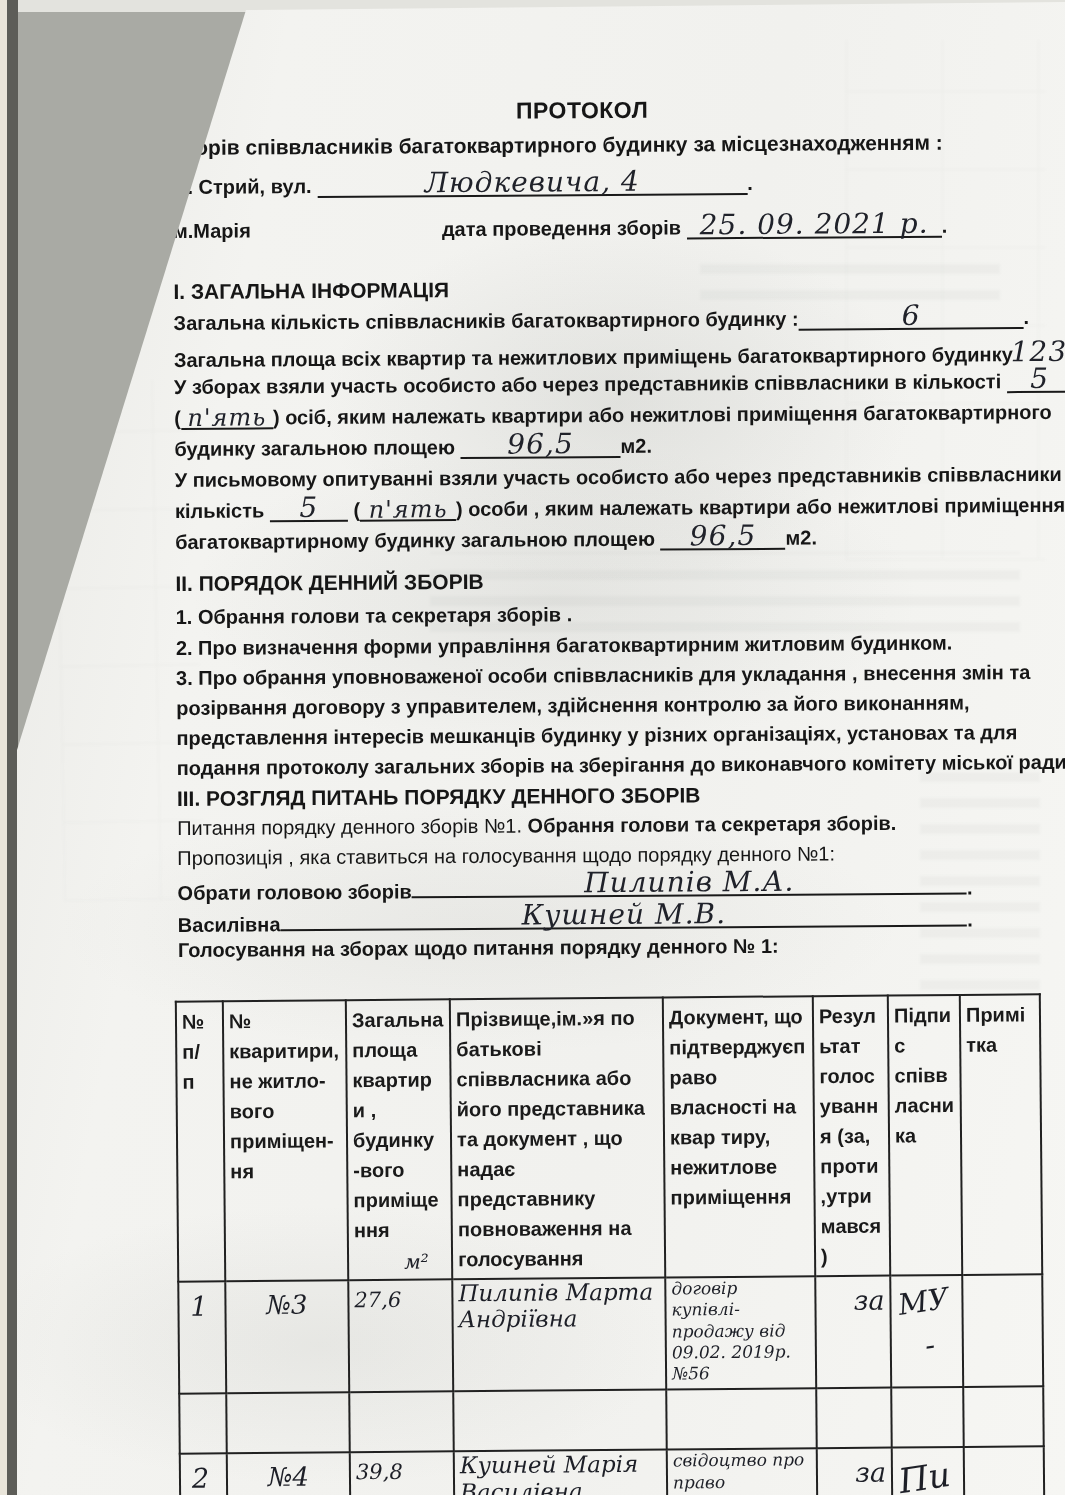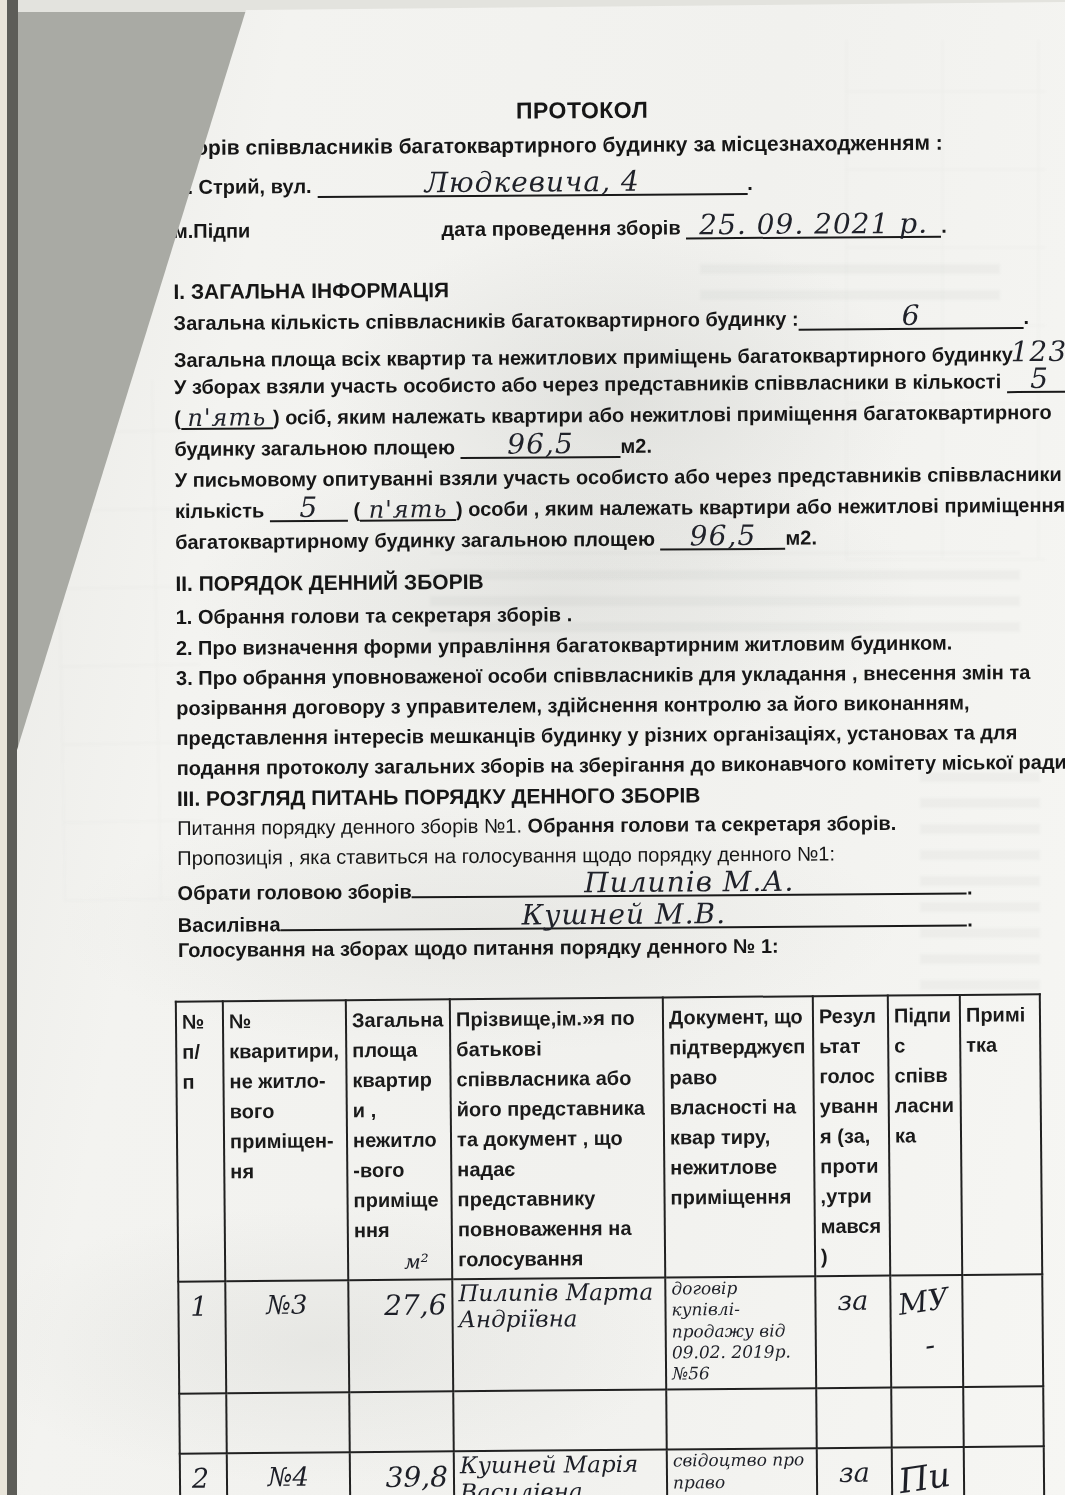--- a/index.html
+++ b/index.html
@@ -69,24 +69,24 @@
     overflow:visible;word-wrap:break-word;
   }
   tr.hdr td{height:232px;}
   tr.r1 td{height:50px;}
   tr.rempty td{height:50px;}
   tr.r2 td{height:44px;}
   .cell-hw{font-family:"DejaVu Serif",serif;font-style:italic;font-weight:normal;color:#1d1f27;}
   .unit-hw{position:absolute;bottom:2px;left:54%;font-size:20px;}
   .num-hw{font-size:27px;padding-left:6px;}
   .apt-hw{font-size:26px;text-align:center;display:block;}
-  .area-hw{font-size:28px;text-align:right;display:block;}
+  .area-hw{font-size:21px;text-align:left;display:block;}
   .name-hw{font-size:23px;line-height:1.15;display:block;margin-top:-4px;white-space:normal;}
   .doc-hw{font-size:17px;line-height:1.25;display:block;margin-top:-4px;white-space:normal;}
-  .vote-hw{font-size:27px;display:block;text-align:center;}
+  .vote-hw{font-size:27px;display:block;text-align:right;}
   .sig-hw{font-size:29px;display:block;text-align:center;transform:rotate(-8deg);}
   .rel{position:relative;}
 </style>
 </head>
 <body>
 
 <div class="strip-top"></div>
 <div class="strip-left-light"></div>
 <div class="strip-left-dark"></div>
 
@@ -103,21 +103,21 @@
     <div class="line title" style="top:2px;">ПРОТОКОЛ</div>
 
     <div class="line" style="top:38px;font-size:21px;">зборів співвласників багатоквартирного будинку за місцезнаходженням :</div>
 
     <div class="line" style="top:78px;">
       <span>м. Стрий, вул.</span>
       <span class="blank" style="width:430px;"><span class="hw hw-lg">Людкевича, 4</span></span><span>.</span>
     </div>
 
     <div class="line" style="top:122px;width:100%;">
-      <span>м.Підпи</span>
+      <span>м.Марія</span>
       <span class="spacer" style="width:180px;"></span>
       <span>дата проведення зборів</span>
       <span class="blank" style="width:255px;"><span class="hw hw-lg">25. 09. 2021 р.</span></span><span>.</span>
     </div>
 
     <div class="line" style="top:182px;font-size:21px;">І. ЗАГАЛЬНА ІНФОРМАЦІЯ</div>
 
     <div class="line" style="top:214px;">
       <span>Загальна кількість співвласників багатоквартирного будинку :</span><span class="blank" style="width:225px;"><span class="hw hw-lg">6</span></span><span>.</span>
     </div>
@@ -197,21 +197,21 @@
         <col style="width:150px">
           <col style="width:75px">
           <col style="width:72px">
           <col style="width:80px">
       </colgroup>
       <tbody>
           <tr class="hdr">
         <td>№ п/ п</td>
         <td>№ кваритири, не житло- вого приміщен- ня</td>
         <td class="rel">
-          <span>Загальна площа квартир и , нежитло -вого приміще ння</span>
+          <span>Загальна площа квартир и , будинку -вого приміще ння</span>
           <span class="cell-hw unit-hw">м²</span>
         </td>
         <td>Прізвище,ім.»я по батькові співвласника або його представника та документ , що надає представнику повноваження на голосування</td>
         <td>Документ, що підтверджуєп раво власності  на квар тиру, нежитлове приміщення</td>
         <td>Резул ьтат голос уванн я (за, проти ,утри мався )</td>
         <td>Підпи с співв ласни ка</td>
         <td>Примі тка</td>
       </tr>
       <tr class="r1">
         <td><span class="cell-hw num-hw">1</span></td>

